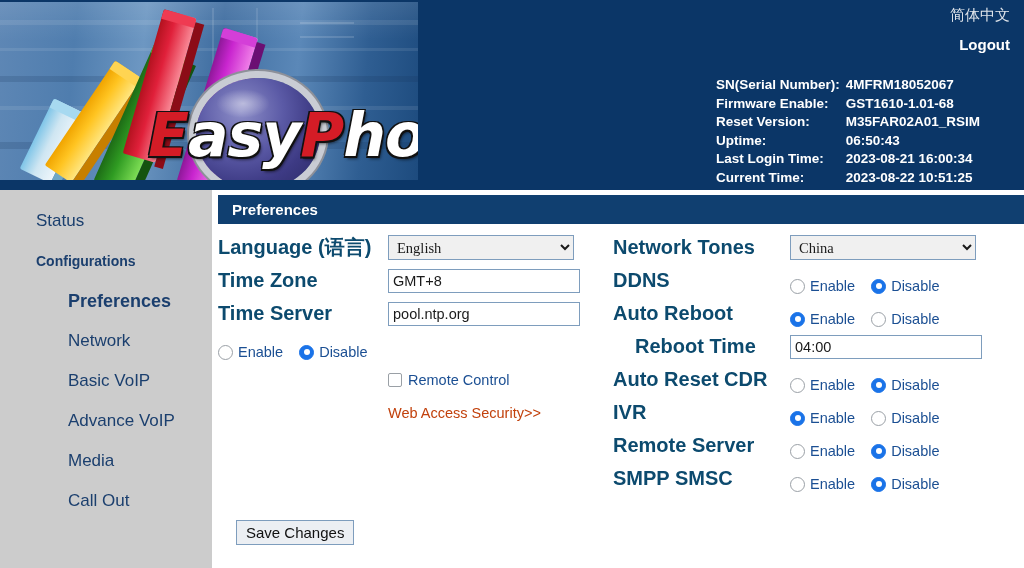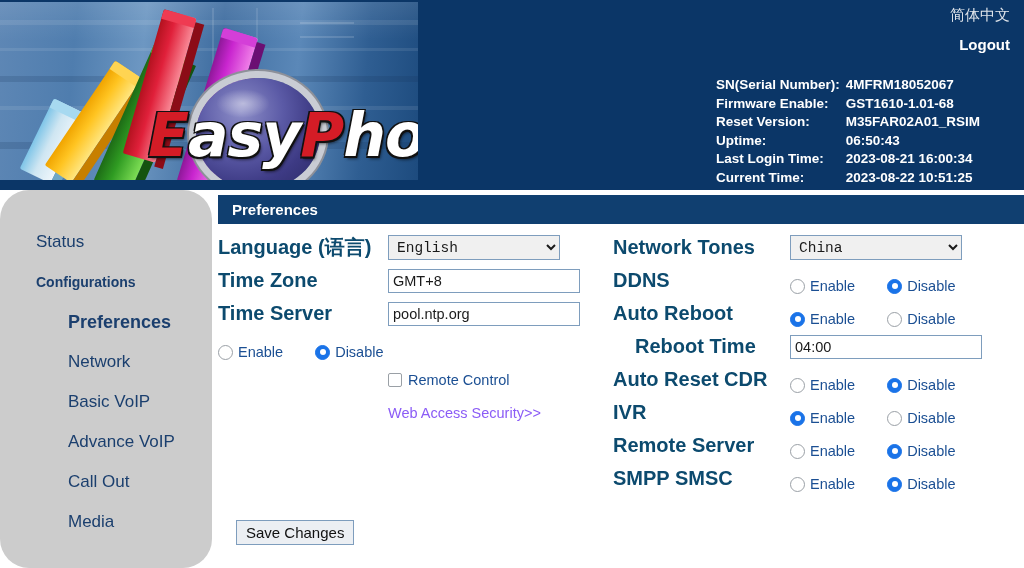--- a/index.html
+++ b/index.html
@@ -117,22 +117,21 @@
   #sysinfo td { padding: 0; font-size: 13.5px; font-weight: bold; line-height: 18.5px; color:#fff;}
   #sysinfo td.k { padding-right: 6px; }
 
   
   #page { display: flex; width: 1024px; height: 378px; }
 
   #sidebar {
     width: 212px;
     flex: 0 0 212px;
     background: #cccccc;
-    padding-top: 32px;
-    border-radius: 29px;
+    padding-top: 11px;
   }
   .nav-item {
     color: #1b3f6e;
     font-size: 17px;
     cursor: pointer;
     padding: 0 0 0 36px;
     line-height: 40px;
     white-space: nowrap;
   }
   .nav-item.lvl0 { padding-left: 36px; }
@@ -190,31 +189,31 @@
     border: 1px solid #7e9dbd;
     background: #ffffff;
     padding: 2px 4px;
     height: 24px;
     outline: none;
   }
   input.w-left  { width: 192px; }
   input.w-right { width: 192px; }
 
   select {
-    font-family: Liberation Mono, monospace;
+    font-family: Liberation Serif, serif;
     font-size: 14.5px;
     color: #1a1a1a;
     border: 1px solid #7e9dbd;
     background: #f0f0f0;
     height: 25px;
-    width: 172px;
+    width: 186px;
     padding: 2px 4px;
   }
 
-  .radio-group { display: flex; align-items: center; gap: 18px; margin-top: 11px; }
+  .radio-group { display: flex; align-items: center; gap: 2px; margin-top: 11px; }
   .radio-group .opt { display: flex; align-items: center; gap: 5px; margin-right: 14px; }
   .radio-group .opt:last-child { margin-right: 0; }
   .opt label, .chk label {
     color: #1b4f93;
     font-size: 14.5px;
     cursor: pointer;
     white-space: nowrap;
   }
 
   .radio {
@@ -243,21 +242,21 @@
     border: 1.5px solid #9aa0a6;
     background: #ffffff;
     border-radius: 2px;
     display: inline-block;
     cursor: pointer;
     flex: 0 0 14px;
   }
   .chk { display: flex; align-items: center; gap: 6px; }
 
   .weblink {
-    color: #8b5cf6;
+    color: #c2410c;
     font-size: 14.5px;
     cursor: pointer;
     white-space: nowrap;
   }
 
   #save-row { position: absolute; left: 24px; top: 330px; }
   #save-btn {
     font-family: "Liberation Sans", sans-serif;
     font-size: 15px;
     color: #111;
@@ -358,22 +357,22 @@
 
 <div id="page">
 
   <div id="sidebar">
     <div class="nav-item lvl0">Status</div>
     <div class="nav-item lvl0 bold">Configurations</div>
     <div class="nav-item lvl1 sub-active">Preferences</div>
     <div class="nav-item lvl1">Network</div>
     <div class="nav-item lvl1">Basic VoIP</div>
     <div class="nav-item lvl1">Advance VoIP</div>
+    <div class="nav-item lvl1">Media</div>
     <div class="nav-item lvl1">Call Out</div>
-    <div class="nav-item lvl1">Media</div>
   </div>
 
   <div id="content">
 
     <div id="panel-header">Preferences</div>
 
     <div id="form-grid">
 
       <div class="col col-left">
 

